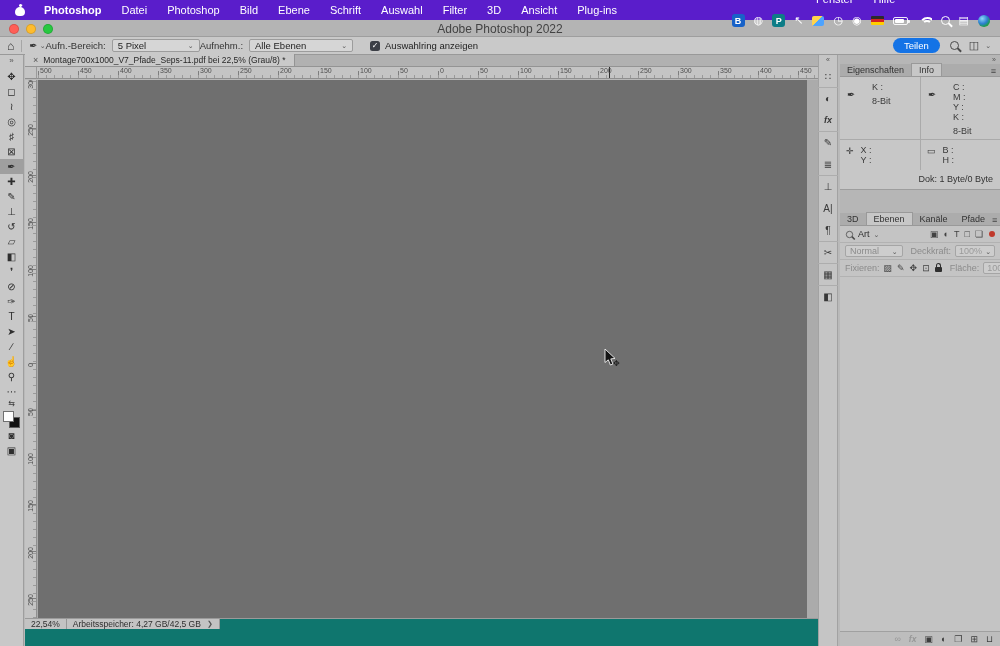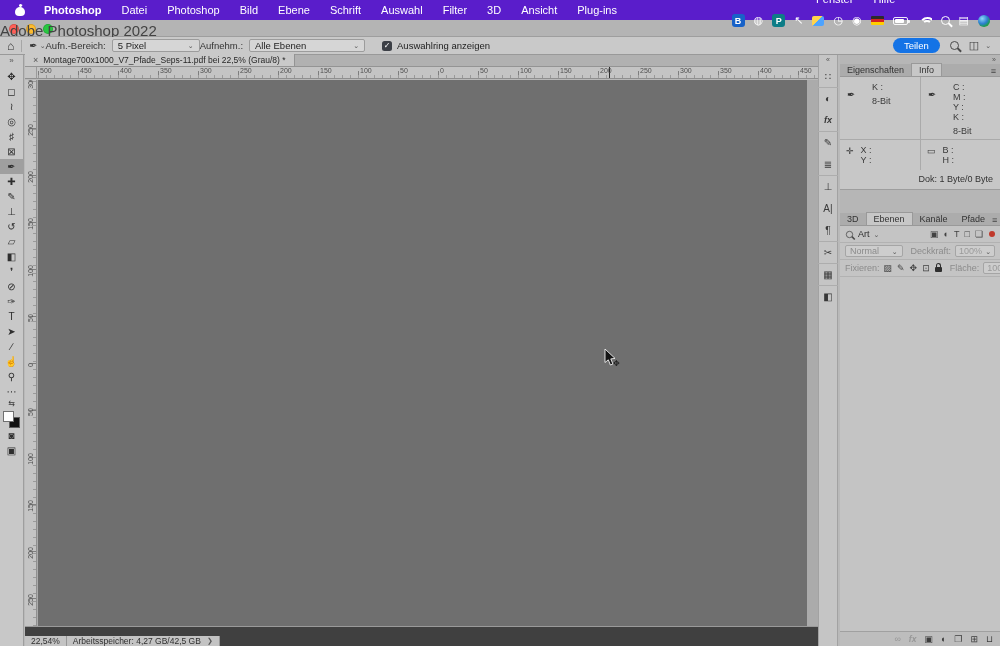--- a/index.html
+++ b/index.html
@@ -32,21 +32,21 @@
   .mag.dark { border-color:#4a4a4a; } .mag.dark::after { background:#4a4a4a; }
   .globe { width:12px; height:12px; border-radius:50%; display:inline-block;
            background:radial-gradient(circle at 35% 30%, #8fd8f8, #2e7fd0 45%, #1a9e4b 72%, #e0b420); }
   .files-icon { width:12px; height:10px; border-radius:2px; display:inline-block;
                 background:linear-gradient(135deg,#ffd34d 50%,#4da3ff 50%); }
 
   
   .titlebar { position:absolute; top:20px; left:0; right:0; height:17px; background:#b4b4b4; border-bottom:1px solid #9e9e9e; }
   .traffic { position:absolute; left:9px; top:4px; display:flex; gap:7px; }
   .light { width:10px; height:10px; border-radius:50%; border:0.5px solid rgba(0,0,0,.15); }
-  .title-text { position:absolute; left:0; right:0; top:2px; text-align:left; font-size:15px; color:#434343; }
+  .title-text { position:absolute; left:0; right:0; top:2px; text-align:center; font-size:12px; color:#434343; }
 
   
   .optionsbar { position:absolute; top:37px; left:0; right:0; height:18px; background:#c9c9c9; border-bottom:1px solid #999;
                 display:flex; align-items:center; font-size:9.5px; color:#222; }
   .ob-home { margin-left:7px; font-size:12px; color:#333; }
   .ob-sep { width:1px; height:12px; background:#a6a6a6; margin:0 7px; }
   .ob-tool { display:flex; align-items:center; gap:2px; font-size:10px; color:#333; }
   .chev { font-size:7px; color:#555; line-height:1; }
   .ob-label { color:#333; }
   .select { background:#d6d6d6; border:1px solid #9c9c9c; border-radius:2px; height:13px; display:flex; align-items:center;
@@ -91,22 +91,22 @@
   .cursor-tick { position:absolute; top:0; bottom:0; width:1px; background:#2d2d2d; }
   .content { position:absolute; top:25px; left:0; right:0; bottom:13px; background:#ababab; }
   .vruler { position:absolute; left:0; top:0; bottom:0; width:12px; background:#c4c4c4; border-right:1px solid #8f8f8f;
     font-size:7px; color:#4f4f4f; overflow:hidden;
     background-image:repeating-linear-gradient(180deg,#9a9a9a 0 1px,transparent 1px 8px),
                      repeating-linear-gradient(180deg,#7e7e7e 0 1px,transparent 1px 47px);
     background-size:3px 100%,7px 100%; background-repeat:no-repeat;
     background-position:right 0 top 1px, right 0 top 1px; }
   .vlabel { position:absolute; left:-5px; width:22px; height:10px; line-height:10px; text-align:center; transform:rotate(-90deg); }
   .document { position:absolute; left:13px; top:0; width:769px; bottom:0; background:#6f6f6f; }
-  .statusbar { position:absolute; left:0; right:0; bottom:0; height:20px; background:#404040; border-top:1px solid #9a9a9a;
-               display:flex; align-items:flex-end; font-size:8.5px; color:#2f2f2f; }
+  .statusbar { position:absolute; left:0; right:0; bottom:0; height:28px; background:#0f766e; border-top:1px solid #9a9a9a;
+               display:flex; align-items:flex-start; font-size:8.5px; color:#2f2f2f; }
   .sb-box { background:#c3c3c3; border-right:1px solid #979797; display:flex; align-items:center; padding:0 6px; gap:6px; }
   .sb-chev { font-size:7px; color:#555; }
 
   
   .dock { position:absolute; right:162px; top:0; width:20px; bottom:0; background:#c5c5c5;
           border-left:1px solid #a2a2a2; border-right:1px solid #a2a2a2;
           display:flex; flex-direction:column; align-items:center; }
   .dock-collapse { font-size:7px; color:#555; height:10px; line-height:10px; }
   .dock-icon { width:20px; height:22px; display:flex; align-items:center; justify-content:center; font-size:10px; color:#383838; }
   .dock-icon.sep { border-top:1px solid #adadad; }
@@ -218,21 +218,21 @@
   <span class="ob-tool">
     <span>✒</span>
     <span class="chev">⌄</span>
   </span>
   <span class="ob-label">Aufn.-Bereich:</span>
   <span class="select" style="width:88px">
     <span>5 Pixel</span>
     <span class="chev">⌄</span>
   </span>
   <span class="ob-label">Aufnehm.:</span>
-  <span class="select" style="width:116px">
+  <span class="select" style="width:104px">
     <span>Alle Ebenen</span>
     <span class="chev">⌄</span>
   </span>
   <span class="checkbox"></span>
   <span>Auswahlring anzeigen</span>
   <span class="ob-spacer"></span>
   <span class="share-btn">Teilen</span>
   <span class="mag dark"></span>
   <span class="ob-ws">◫</span>
   <span class="chev ob-chev-end">⌄</span>

